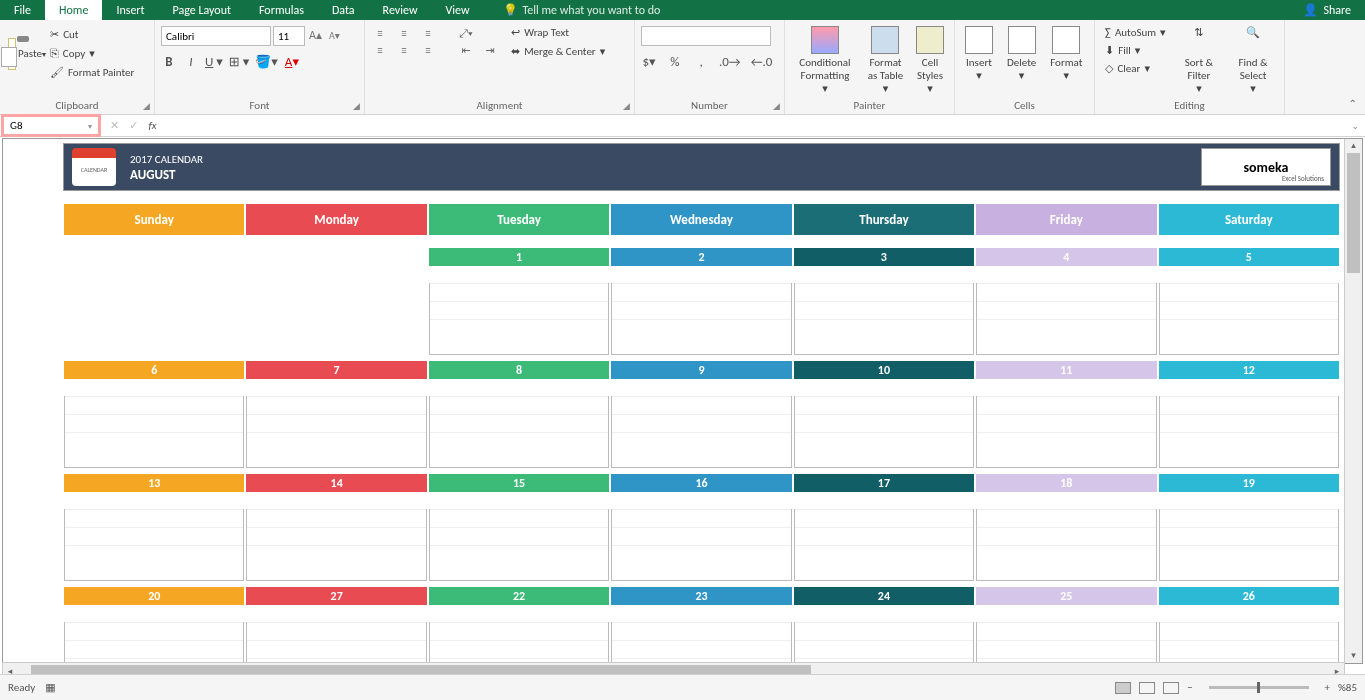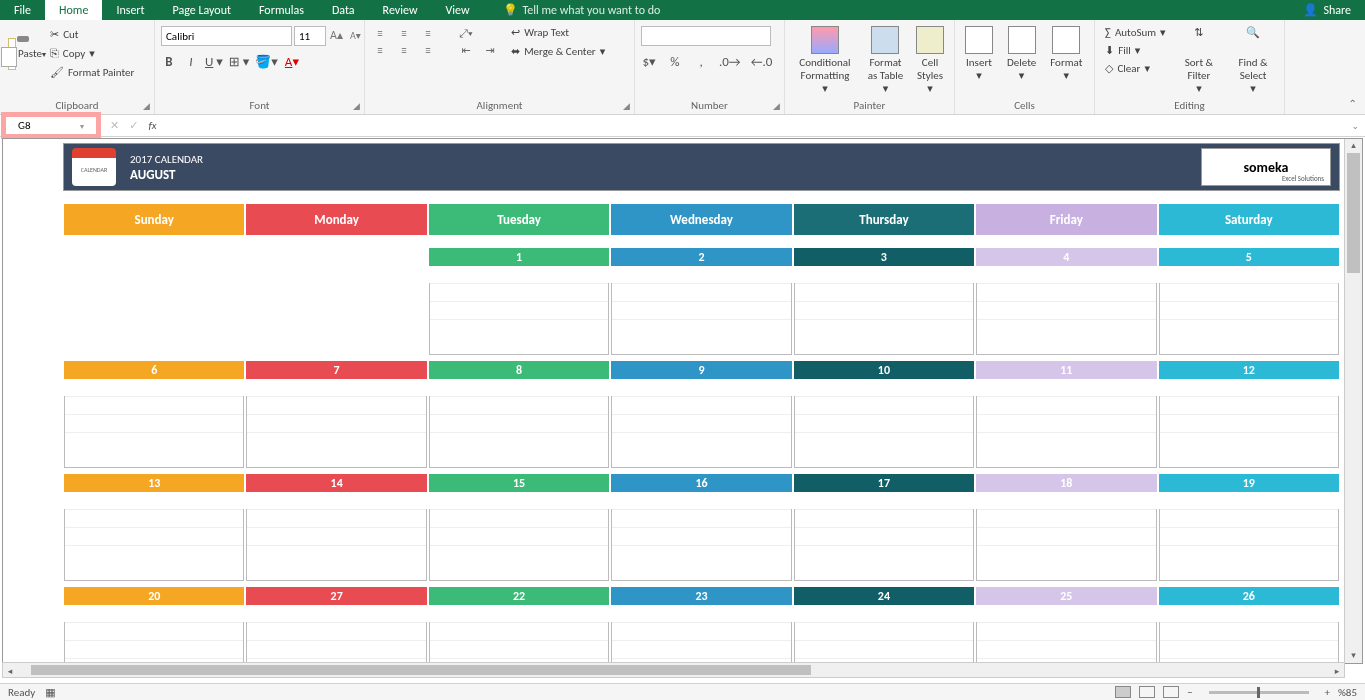--- a/index.html
+++ b/index.html
@@ -29,21 +29,21 @@
 .al-row{display:flex;gap:6px;margin:3px 0}
 .al-row span{width:18px;height:14px;display:inline-block;font-size:11px;color:#666;text-align:center}
 .wrap-merge{display:flex;flex-direction:column;gap:2px;margin-left:8px}
 .number-group{width:150px}
 .styles-group{width:170px}
 .cells-group{width:140px}
 .editing-group{width:190px}
 .v-btn{display:flex;flex-direction:column;align-items:center;font-size:11px;color:#444;padding:2px 4px;text-align:center;cursor:pointer}
 .v-btn .ico{width:28px;height:28px;margin-bottom:2px}
 .namebox-bar{height:22px;background:#fff;display:flex;align-items:center;border-bottom:1px solid #d4d4d4}
-.namebox{width:100px;border:5px solid #fca5a5;margin:1px;padding:2px 12px;font-size:11px;display:flex;justify-content:space-between;align-items:center}
+.namebox{width:100px;border:3px solid #fca5a5;margin:1px;padding:2px 6px;font-size:11px;display:flex;justify-content:space-between;align-items:center}
 .fx-bar{display:flex;align-items:center;gap:10px;padding:0 8px;font-size:11px;color:#888}
 .fx-bar .fx{font-style:italic;color:#555}
 .formula-input{flex:1;border:none;font-size:11px;padding:2px}
 .workspace{height:526px;background:#fff;display:flex;position:relative;border:1px solid #999;margin:1px 2px}
 .gutter-left{width:56px;background:#fff}
 .content{flex:1;overflow:hidden}
 .scroll-v{width:18px;background:#f0f0f0;border-left:1px solid #ccc;position:relative}
 .scroll-v .thumb{position:absolute;left:2px;right:2px;top:14px;height:120px;background:#c0c0c0}
 .scroll-v .arr{position:absolute;left:0;right:0;height:14px;text-align:center;font-size:9px;color:#666}
 .cal-header{height:48px;background:#3a4a63;display:flex;align-items:center;padding:0 8px;margin:4px;border:1px solid #999;color:#fff;position:relative}
@@ -71,21 +71,21 @@
 .c-thu{background:#1c6e76}
 .c-fri{background:#c8b0e0}
 .c-sat{background:#2bb9d6}
 .n-sun{background:#f5a623}
 .n-mon{background:#e94b52}
 .n-tue{background:#3cba78}
 .n-wed{background:#2f95c7}
 .n-thu{background:#115e66}
 .n-fri{background:#d5c5e8}
 .n-sat{background:#2bb9d6}
-.statusbar{position:absolute;bottom:0;left:0;right:0;height:17px;background:#f5f5f5;border-top:1px solid #d0d0d0;display:flex;align-items:center;font-size:11px;color:#555;padding:0 8px}
+.statusbar{position:absolute;bottom:0;left:0;right:0;height:26px;background:#f5f5f5;border-top:1px solid #d0d0d0;display:flex;align-items:center;font-size:11px;color:#555;padding:0 8px}
 .statusbar .views{margin-left:auto;display:flex;gap:8px;align-items:center}
 .statusbar .view-ico{width:16px;height:12px;border:1px solid #888}
 .statusbar .slider{width:100px;height:3px;background:#bbb;position:relative;margin:0 8px}
 .statusbar .slider:after{content:"";position:absolute;left:48px;top:-4px;width:3px;height:11px;background:#666}
 .scroll-h{position:absolute;bottom:22px;left:2px;right:20px;height:16px;background:#f0f0f0;border:1px solid #ccc;display:flex;align-items:center}
 .scroll-h .thumb{height:10px;background:#c0c0c0;width:780px;margin-left:14px}
 </style>
 </head>
 <body>
 
@@ -127,21 +127,21 @@
             <span>Format Painter</span>
           </div>
       </div>
     </div>
     <div class="group-label">Clipboard</div>
     <div class="dialog-launch">◢</div>
   </div>
 
   <div class="group font-group">
     <div class="font-select">
-      <input style="width: 131px;" value="Calibri">
+      <input style="width: 110px;" value="Calibri">
       <input style="width: 32px;" value="11">
       <span style="font-size:12px;color:#777;padding:2px">A▴</span>
       <span style="font-size:10px;color:#777;padding:3px">A▾</span>
     </div>
     <div class="font-btns">
       <span><b>B</b></span>
       <span><i>I</i></span>
       <span><u>U</u> ▾</span>
       <span>⊞ ▾</span>
       <span>🪣▾</span>

